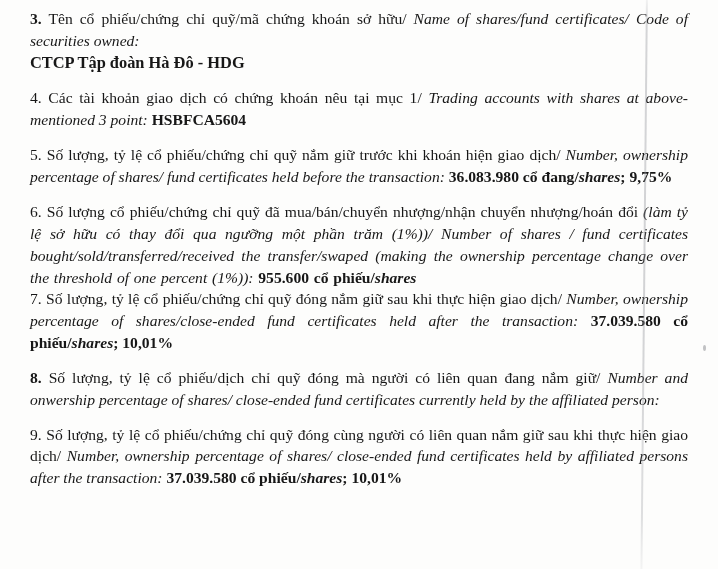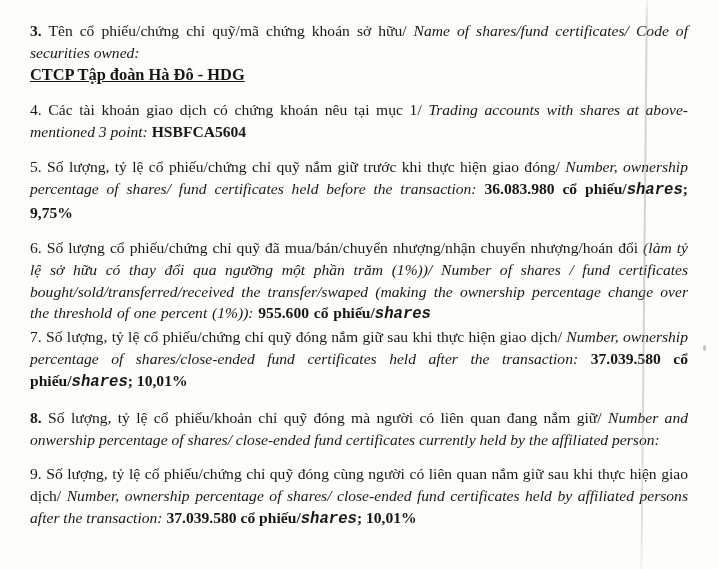--- a/index.html
+++ b/index.html
@@ -43,21 +43,21 @@
     height: 6px;
     background: rgba(120,122,128,0.45);
     border-radius: 50%;
     pointer-events: none;
     z-index: 3;
   }
 
   .page {
     position: absolute;
     left: 30px;
-    top: 12px;
+    top: 0;
     width: 658px;
     z-index: 1;
   }
 
   .para {
     font-size: 15.6px;
     line-height: 1.40;
     text-align: justify;
     text-justify: inter-word;
     margin: 0;
@@ -75,50 +75,49 @@
   .s8  { margin-top: 13px; }
   .s9  { margin-top: 13px; }
   .s10 { margin-top: 13px; }
 
   
   .s6 { word-spacing: 0.055em; }
 
   .vn   { font-style: normal; font-weight: 400; }
   .en   { font-style: italic; font-weight: 400; }
   .val  { font-style: normal; font-weight: 700; }
-  .vali { font-style: italic;  font-weight: 700; font-family: Liberation Mono, monospace; }
+  .vali { font-style: italic;  font-weight: 700; }
 
   .heading-bold {
     font-weight: 700;
     font-style: normal;
     font-size: 16.4px;
     line-height: 1.35;
     text-align: left;
     margin: 0;
-    text-decoration: underline;
   }
 </style>
 </head>
 <body>
 
 <div class="scan-fold"></div>
 <div class="scan-speck"></div>
 
 <div class="page">
 
   <p class="para s3"><span class="val">3.</span><span class="vn"> Tên cổ phiếu/chứng chỉ quỹ/mã chứng khoán sở hữu/ </span><span class="en">Name of shares/fund certificates/ Code of securities owned:</span></p>
 
   <p class="heading-bold s3b">CTCP Tập đoàn Hà Đô - HDG</p>
 
   <p class="para s4"><span class="vn">4.</span><span class="vn"> Các tài khoản giao dịch có chứng khoán nêu tại mục 1/ </span><span class="en">Trading accounts with shares at above-mentioned 3 point: </span><span class="val">HSBFCA5604</span></p>
 
-  <p class="para s5"><span class="vn">5.</span><span class="vn"> Số lượng, tỷ lệ cổ phiếu/chứng chỉ quỹ nắm giữ trước khi thực hiện giao đóng/ </span><span class="en">Number, ownership percentage of shares/ fund certificates held before the transaction: </span><span class="val">36.083.980 cổ phiếu/</span><span class="vali">shares</span><span class="val">; 9,75%</span></p>
+  <p class="para s5"><span class="vn">5.</span><span class="vn"> Số lượng, tỷ lệ cổ phiếu/chứng chỉ quỹ nắm giữ trước khi khoán hiện giao dịch/ </span><span class="en">Number, ownership percentage of shares/ fund certificates held before the transaction: </span><span class="val">36.083.980 cổ đang/</span><span class="vali">shares</span><span class="val">; 9,75%</span></p>
 
   <p class="para s6"><span class="vn">6.</span><span class="vn"> Số lượng cổ phiếu/chứng chỉ quỹ đã mua/bán/chuyển nhượng/nhận chuyển nhượng/hoán đổi </span><span class="en">(làm tỷ lệ sở hữu có thay đổi qua ngưỡng một phần trăm (1%))/ </span><span class="en">Number of shares / fund certificates bought/sold/transferred/received the transfer/swaped (making the ownership percentage change over the threshold of one percent (1%)): </span><span class="val">955.600 cổ phiếu/</span><span class="vali">shares</span></p>
 
   <p class="para s7"><span class="vn">7.</span><span class="vn"> Số lượng, tỷ lệ cổ phiếu/chứng chỉ quỹ đóng nắm giữ sau khi thực hiện giao dịch/ </span><span class="en">Number, ownership percentage of shares/close-ended fund certificates held after the transaction: </span><span class="val">37.039.580 cổ phiếu/</span><span class="vali">shares</span><span class="val">; 10,01%</span></p>
 
-  <p class="para s8"><span class="val">8.</span><span class="vn"> Số lượng, tỷ lệ cổ phiếu/khoản chỉ quỹ đóng mà người có liên quan đang nắm giữ/ </span><span class="en">Number and onwership percentage of shares/ close-ended fund certificates currently held by the affiliated person:</span></p>
+  <p class="para s8"><span class="val">8.</span><span class="vn"> Số lượng, tỷ lệ cổ phiếu/dịch chỉ quỹ đóng mà người có liên quan đang nắm giữ/ </span><span class="en">Number and onwership percentage of shares/ close-ended fund certificates currently held by the affiliated person:</span></p>
 
   <p class="para s9"><span class="vn">9.</span><span class="vn"> Số lượng, tỷ lệ cổ phiếu/chứng chỉ quỹ đóng cùng người có liên quan nắm giữ sau khi thực hiện giao dịch/ </span><span class="en">Number, ownership percentage of shares/ close-ended fund certificates held by affiliated persons after the transaction: </span><span class="val">37.039.580 cổ phiếu/</span><span class="vali">shares</span><span class="val">; 10,01%</span></p>
 
 
 </div>
 
 </body></html>

